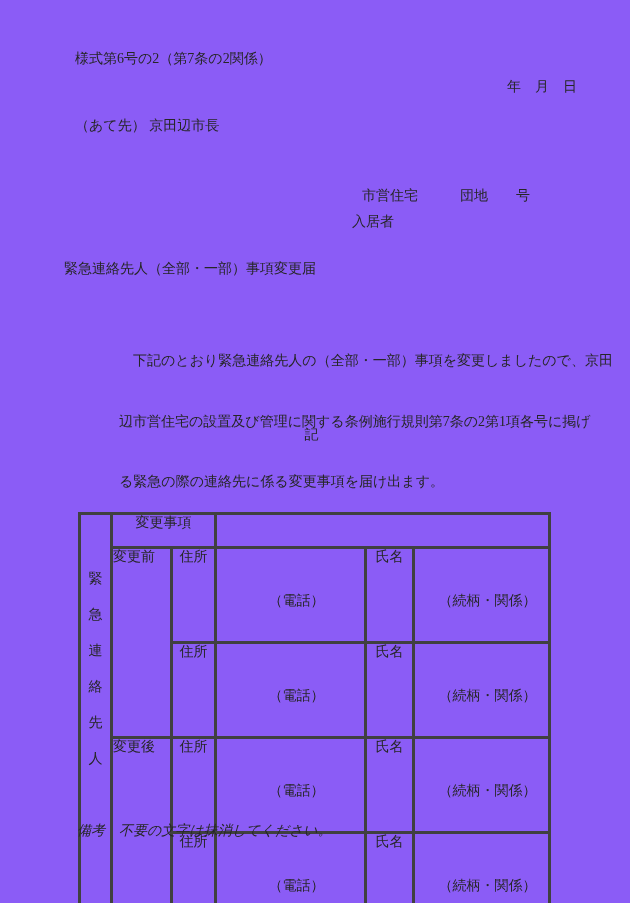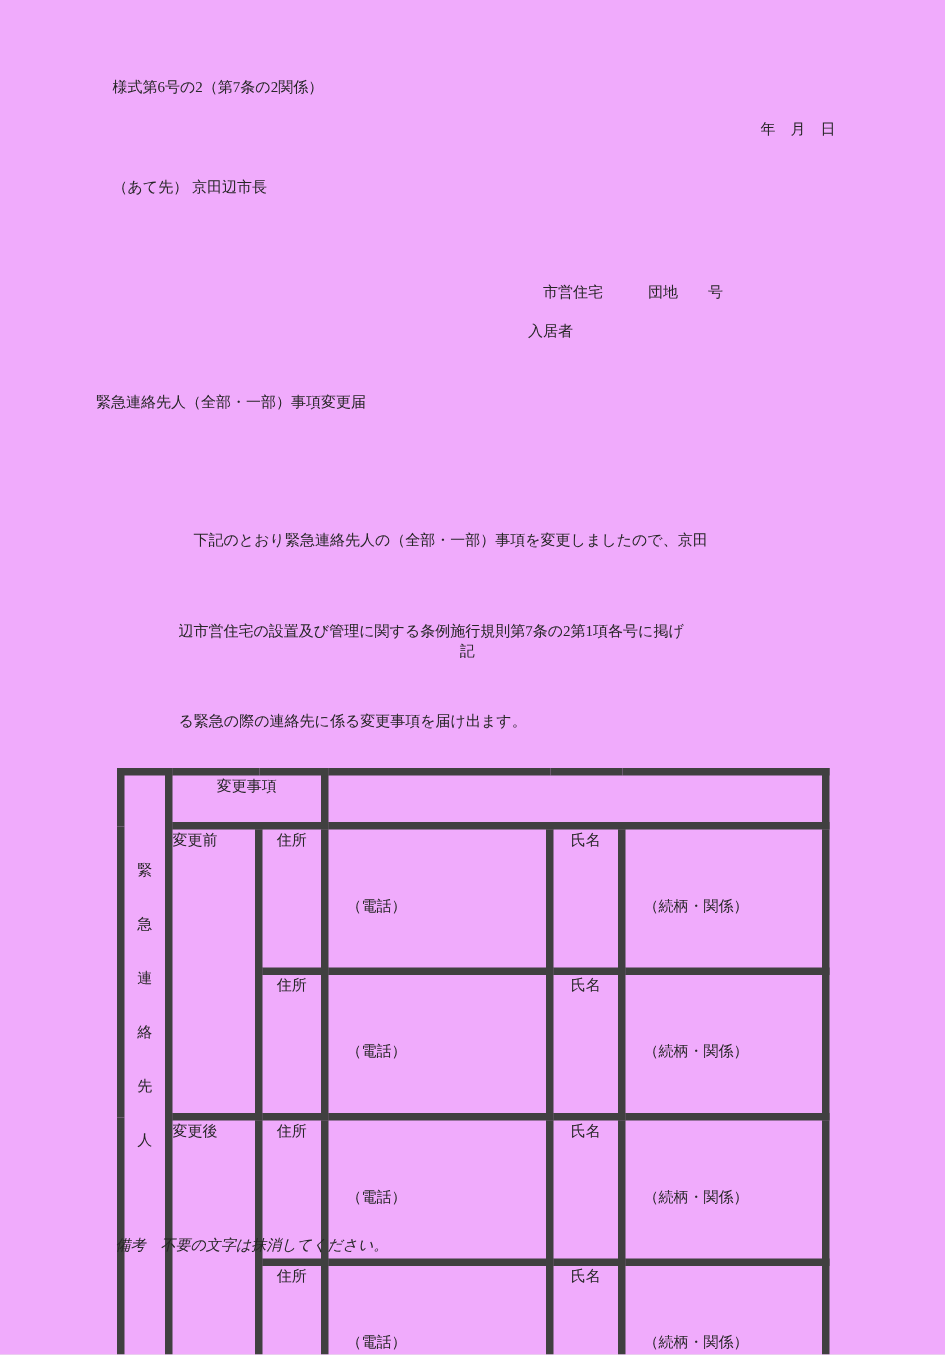--- a/index.html
+++ b/index.html
@@ -5,24 +5,24 @@
   html, body {
     margin: 0;
     padding: 0;
     background: #e8e8e8;
   }
   .page {
     position: relative;
     width: 630px;
     height: 903px;
     margin: 0 auto;
-    background: #f0abfc;
+    background: #8b5cf6;
     font-family: "Liberation Serif", "DejaVu Serif", serif;
     color: #262626;
-    font-size: 10px;
+    font-size: 14px;
     line-height: 16px;
     overflow: hidden;
   }
   .abs { position: absolute; white-space: pre; }
 
   .form-number   { left: 75px;  top: 51px; }
   .date-line     { left: 483px; top: 79px; margin-left: 24px; }
   .addressee     { left: 75px;  top: 118px; }
   .housing-line  { left: 362px; top: 188px; }
   .tenant-line   { left: 352px; top: 214px; }
@@ -42,21 +42,21 @@
     text-align: center; white-space: pre;
   }
 
   .tbl-wrap { left: 78px; top: 480px; }
   table.change-table {
     border-collapse: collapse;
     table-layout: fixed;
     width: 470px;
   }
   table.change-table td {
-    border: 5px solid #404040;
+    border: 3px solid #404040;
     padding: 0;
     vertical-align: top;
     overflow: hidden;
   }
   tr.r1 td { height: 31px; }
   tr.r2 td { height: 67px; }
   tr.r3 td { height: 69px; }
   tr.r4 td { height: 68px; }
   tr.r5 td { height: 68px; }
 
@@ -76,21 +76,21 @@
   td.stage {
     vertical-align: middle;
     text-align: left;
   }
   td.lbl {
     text-align: center;
     padding-top: 9px;
   }
   td.content {
     vertical-align: middle;
-    text-align: left;
+    text-align: center;
   }
   td.content .content-inner {
     display: block;
     padding: 12px 0 0 12px;
   }
 
   .remark { left: 77px; top: 823px; font-style: italic; }
 </style>
 </head>
 <body>

